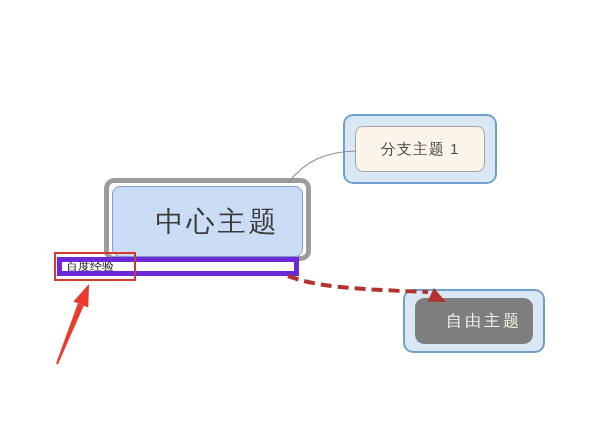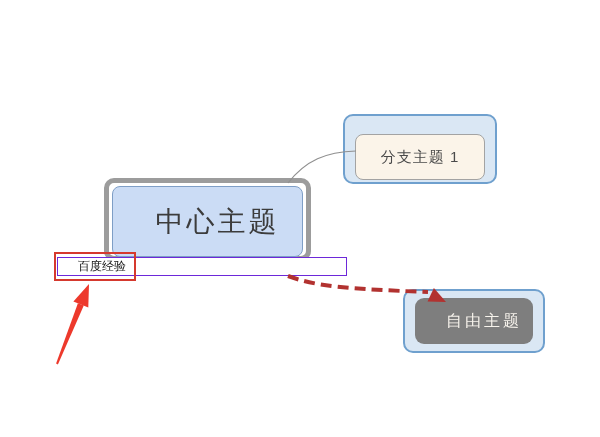--- a/index.html
+++ b/index.html
@@ -27,38 +27,38 @@
   }
 
   
   .hl-box{
     background:#dae7f4;border:2px solid #6fa0ce;border-radius:10px;z-index:1;
   }
   .branch-outer{left:343px;top:114px;width:154px;height:70px;}
   .branch-inner{
     left:10px;top:10px;width:130px;height:46px;position:absolute;box-sizing:border-box;
     background:#fbf4e9;border:1.5px solid #a3a3a3;border-radius:8px;
-    display:flex;align-items:center;justify-content:center;margin-top:8px;
+    display:flex;align-items:center;justify-content:center;
   }
   .branch-label{font-size:15px;color:#4a4a4a;letter-spacing:1px;white-space:nowrap;}
 
   .free-outer{left:403px;top:289px;width:142px;height:64px;}
   .free-inner{
     left:10px;top:7px;width:118px;height:46px;position:absolute;box-sizing:border-box;
     background:#7e7e7e;border-radius:9px;
     display:flex;align-items:center;justify-content:center;padding-left:20px;
   }
   .free-label{font-size:16px;color:#f7f3ec;letter-spacing:3px;white-space:nowrap;}
 
   
   .topic-input{
-    left:57px;top:257px;width:290px;height:19px;
-    border:1px solid #6d28d9;background:#ffffff;border-radius:0;
+    left:57px;top:257px;width:242px;height:19px;
+    border:5px solid #6d28d9;background:#ffffff;border-radius:0;
     font-family:"Liberation Sans", sans-serif;
-    font-size:12px;color:#111;padding:0 0 0 20px;margin:0;
+    font-size:12px;color:#111;padding:0 0 0 4px;margin:0;
     z-index:3;outline:none;
   }
 
   
   .red-rect{
     left:54px;top:252px;width:82px;height:29px;
     border:2px solid #d5392e;background:transparent;z-index:4;
   }
 
   

